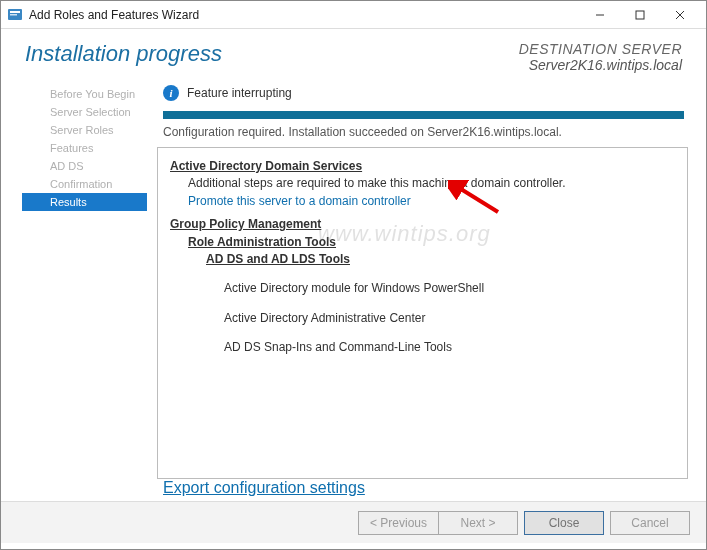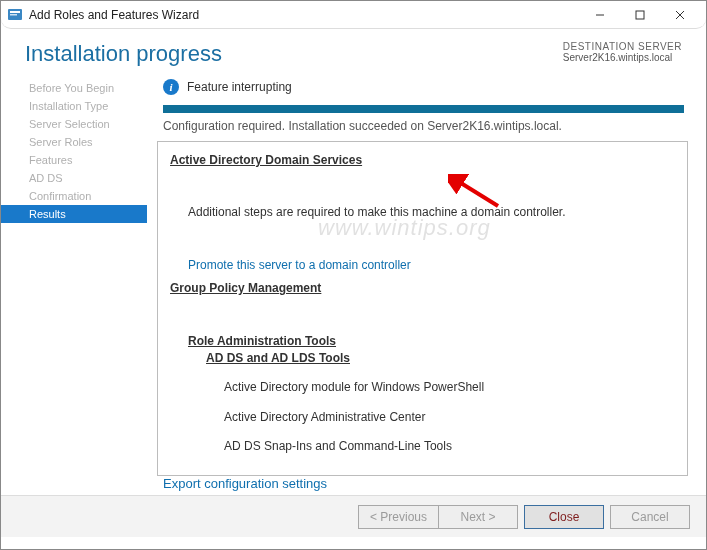--- a/index.html
+++ b/index.html
@@ -13,21 +13,20 @@
     height: 550px;
     overflow: hidden;
     border: 1px solid #888;
   }
   .titlebar {
     height: 28px;
     display: flex;
     align-items: center;
     padding: 0 6px;
     border-bottom: 1px solid #ddd;
-    border-radius: 10px;
   }
   .titlebar .app-icon {
     width: 16px; height: 16px;
     margin-right: 6px;
   }
   .titlebar .title {
     flex: 1;
     font-size: 12px;
     color: #222;
   }
@@ -37,45 +36,47 @@
     display: flex; align-items: center; justify-content: center;
     font-size: 13px;
     color: #333;
     cursor: default;
   }
   .header-row {
     display: flex;
     justify-content: space-between;
     align-items: flex-start;
     padding: 12px 24px 6px 24px;
+    font-style: italic;
   }
   .page-heading {
     font-size: 22px;
     font-weight: 300;
     color: #1b6fa3;
   }
   .dest-block {
-    text-align: left;
-    font-size: 10px;
+    text-align: right;
+    font-size: 14px;
     color: #666;
   }
   .dest-label { letter-spacing: 0.5px; }
   .dest-value { color: #555; }
   .body-row {
     display: flex;
     height: calc(100% - 28px - 56px - 42px);
   }
   .sidebar {
     width: 146px;
     padding-top: 6px;
   }
   .side-item {
     padding: 3px 0 3px 28px;
     font-size: 11px;
     color: #b0b0b0;
+    margin-left: 21px;
   }
   .side-item.active {
     background: #1979ca;
     color: #fff;
   }
   .content {
     flex: 1;
     padding: 6px 18px 0 10px;
     display: flex;
     flex-direction: column;
@@ -116,39 +117,40 @@
   }
   .results-box {
     border: 1px solid #bcbcbc;
     padding: 10px 12px;
     flex: 1;
     overflow: auto;
     position: relative;
     line-height: 1.45;
   }
   .results-box b { font-weight: 600; text-decoration: underline; }
-  .indent1 { padding-left: 18px; margin-top: 35px; }
+  .indent1 { padding-left: 18px; }
   .indent2 { padding-left: 36px; }
   .indent3 { padding-left: 54px; margin-top: 12px; }
   .link { color: #0f6fae; }
   .note-row {
     display: flex;
     gap: 8px;
     padding: 6px 4px 2px 6px;
     font-size: 11px;
     color: #555;
   }
   .flag-icon {
     width: 18px; height: 18px;
     flex-shrink: 0;
   }
   .export-link {
     color: #0f6fae;
-    font-size: 13px;
+    font-size: 16px;
     padding: 0 0 4px 6px;
+    text-decoration: underline;
   }
   .footer {
     height: 42px;
     border-top: 1px solid #ddd;
     display: flex;
     justify-content: flex-end;
     align-items: center;
     gap: 6px;
     padding-right: 16px;
     background: #f3f3f3;
@@ -158,21 +160,21 @@
     height: 24px;
     border: 1px solid #a8a8a8;
     background: #eee;
     font-size: 12px;
     display: flex;
     align-items: center;
     justify-content: center;
     padding: 0 10px;
   }
   .btn.disabled { color: #9b9b9b; text-align: right; }
-  .btn.primary { border: 1px solid #3b6fa0; background: #e1e1e1; color: #7f1d1d; }
+  .btn.primary { border: 1px solid #3b6fa0; background: #e1e1e1; color: #737373; }
   .btn-group { display: flex; }
   .btn-group .btn:first-child { border-right: none; }
   .arrow-annot {
     position: absolute;
     top: 32px; left: 290px;
     pointer-events: none;
   }
   .watermark {
     position: absolute;
     top: 70px; left: 160px;
@@ -217,21 +219,20 @@
   <div class="page-heading">Installation progress</div>
   <div class="dest-block">
     <div class="dest-label">DESTINATION SERVER</div>
     <div class="dest-value">Server2K16.wintips.local</div>
   </div>
 </div>
 
 <div class="body-row">
   <div class="sidebar">
     <div class="side-item">Before You Begin</div>
-    <div class="side-item">Installation Type</div>
     <div class="side-item">Server Selection</div>
     <div class="side-item">Server Roles</div>
     <div class="side-item">Features</div>
     <div class="side-item">AD DS</div>
     <div class="side-item">Confirmation</div>
     <div class="side-item active">Results</div>
   </div>
 
   <div class="content">
 

